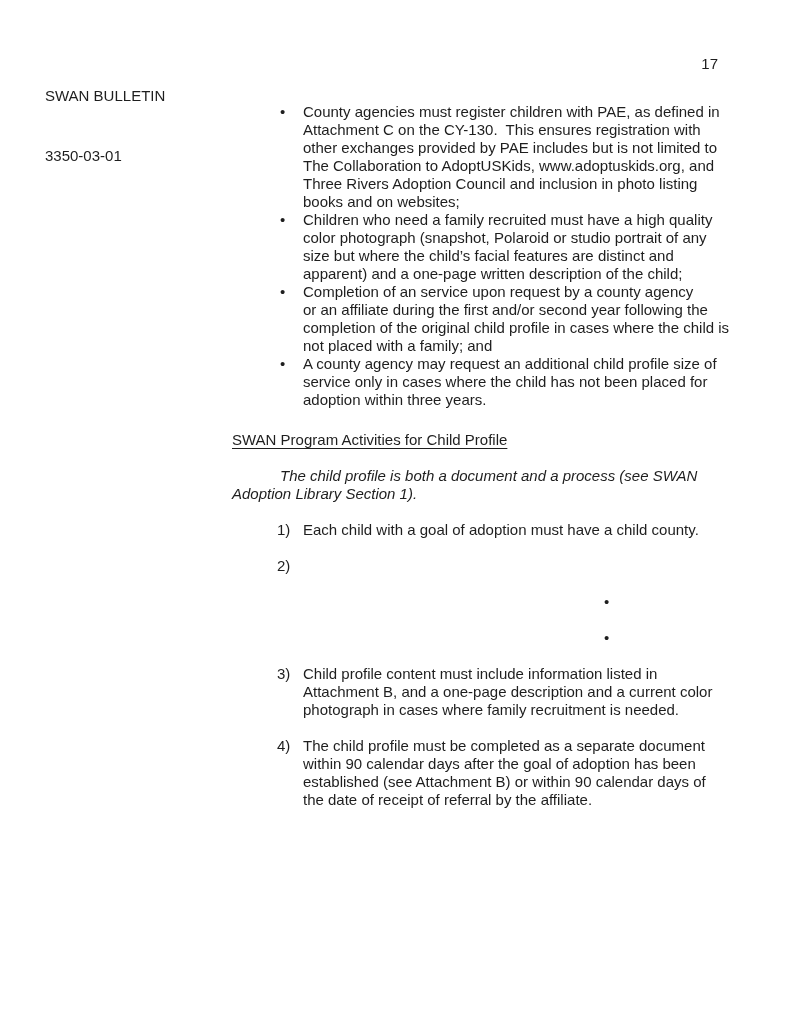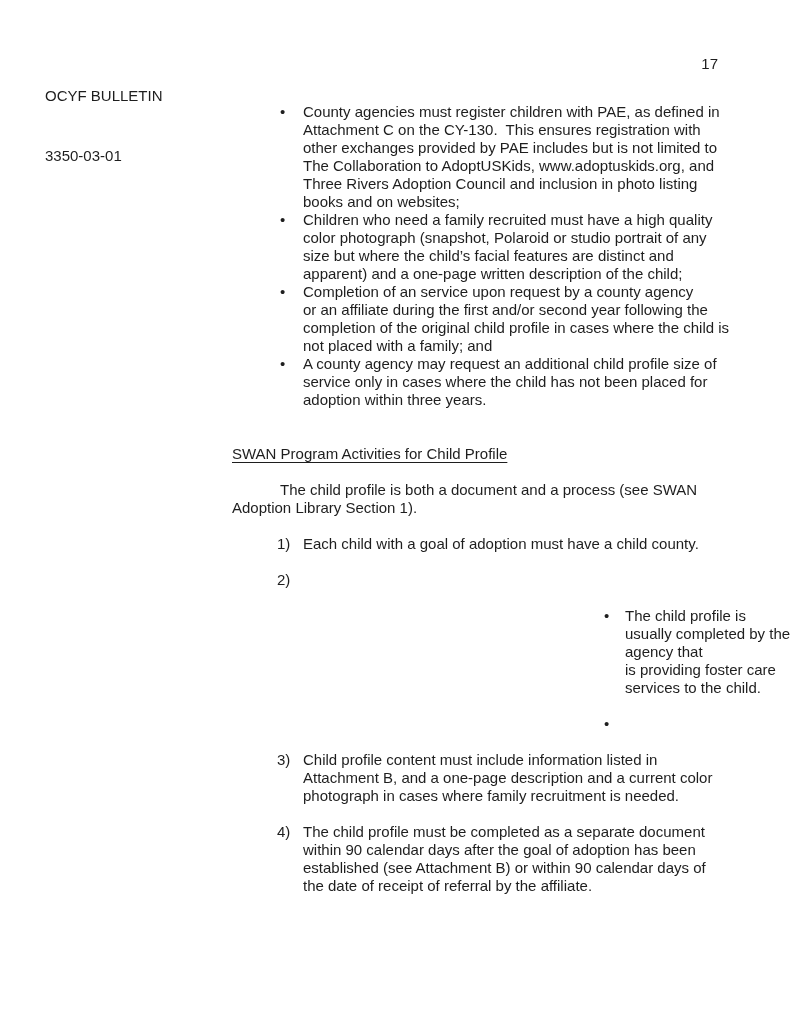--- a/index.html
+++ b/index.html
@@ -31,49 +31,50 @@
     margin-top: 8px;
   }
   .content { position: absolute; top: 86px; left: 0; width: 791px; }
 
   .top-bullets { margin: 17px 0 0 280px; }
   .bullet-item { display: flex; }
   .bullet-marker { width: 23px; flex-shrink: 0; }
   .bullet-text { white-space: pre-wrap; width: 460px; }
 
   .section-heading {
-    margin: 36px 0 0 232px;
+    margin: 22px 0 0 232px;
     text-decoration: underline;
     text-underline-offset: 3px;
   }
 
   .intro {
     margin: 18px 0 0 232px;
     width: 500px;
     text-indent: 48px;
     white-space: pre-wrap;
+    font-style: italic;
   }
 
   .num-list { margin-left: 277px; }
   .num-item { display: flex; margin-top: 18px; }
   .num-label { width: 26px; flex-shrink: 0; }
   .num-text { white-space: pre-wrap; width: 460px; }
 
   .sub-bullets { margin-left: 327px; }
   .sub-item { display: flex; margin-top: 18px; }
   .sub-marker { width: 21px; flex-shrink: 0; }
   .sub-text { white-space: pre-wrap; width: 400px; }
 </style>
 </head>
 <body>
 
 <div class="page">
 
   <div class="header">
-    <div>OCYF BULLETIN</div>
+    <div>SWAN BULLETIN</div>
     <div>3350-03-01</div>
   </div>
   <div class="page-number">17</div>
 
   <div class="content">
 
     <div class="top-bullets">
       <div class="bullet-item">
         <span class="bullet-marker">•</span>
         <div class="bullet-text">County agencies must register children with PAE, as defined in
@@ -117,22 +118,20 @@
         <div class="num-text">Each child with a goal of adoption must have a child county.</div>
       </div>
 
       <div class="num-item">
         <span class="num-label">2)</span>
       </div>
 
       <div class="sub-bullets">
         <div class="sub-item">
           <span class="sub-marker">•</span>
-          <div class="sub-text">The child profile is usually completed by the agency that
-is providing foster care services to the child.</div>
         </div>
         <div class="sub-item">
           <span class="sub-marker">•</span>
         </div>
       </div>
 
       <div class="num-item">
         <span class="num-label">3)</span>
         <div class="num-text">Child profile content must include information listed in
 Attachment B, and a one-page description and a current color

